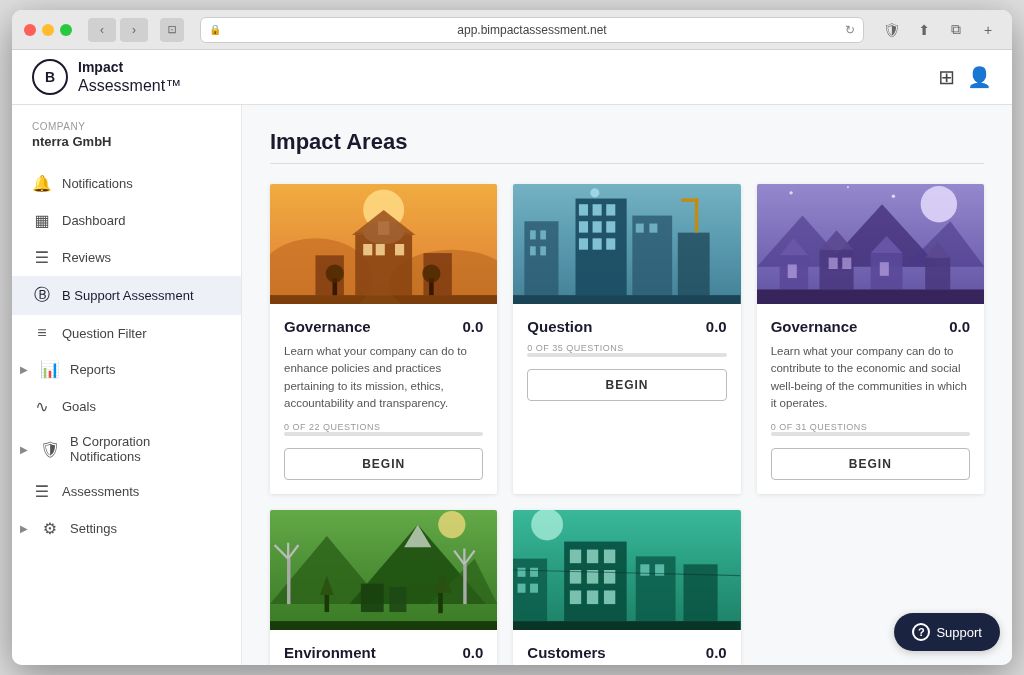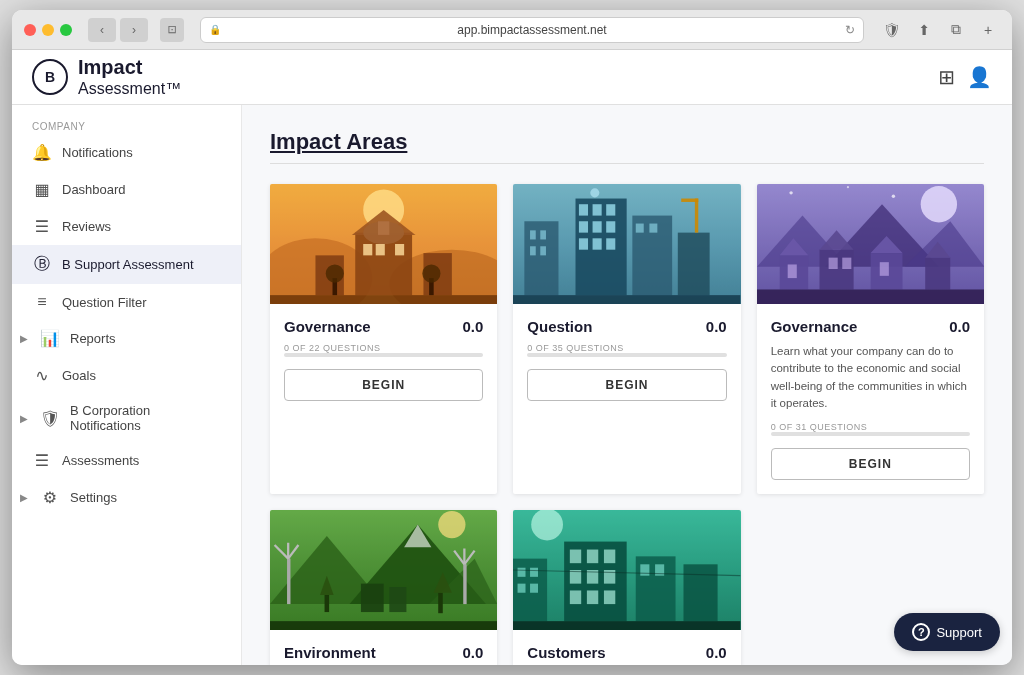--- a/index.html
+++ b/index.html
@@ -89,21 +89,21 @@
       justify-content: space-between;
     }
     .logo-area { display: flex; align-items: center; gap: 10px; }
     .logo-circle {
       width: 36px; height: 36px; border: 2px solid #1a1a2e;
       border-radius: 50%; display: flex; align-items: center;
       justify-content: center; font-weight: bold; font-size: 14px;
       color: #1a1a2e;
     }
     .logo-text { line-height: 1.2; }
-    .logo-text .line1 { font-weight: bold; font-size: 20px; color: #1a1a2e; }
+    .logo-text .line1 { font-weight: bold; font-size: 14px; color: #1a1a2e; }
     .logo-text .line2 { font-size: 16px; color: #1a1a2e; }
     .header-icons { display: flex; gap: 12px; align-items: center; }
     .header-icon { font-size: 20px; color: #444; cursor: pointer; }
     
     .main-layout { display: flex; flex: 1; overflow: hidden; }
     
     .sidebar {
       width: 230px;
       background: white;
       border-right: 1px solid #e8e8e8;
@@ -127,21 +127,21 @@
     .content-area {
       flex: 1;
       background: #f7f8fa;
       overflow-y: auto;
       padding: 24px 28px;
     }
     .page-title-row {
       display: flex; align-items: center; margin-bottom: 8px;
     }
     .page-title {
-      font-size: 22px; font-weight: 600; color: #1a1a2e; text-decoration: underline;
+      font-size: 22px; font-weight: 600; color: #1a1a2e;
     }
     .divider { height: 1px; background: #ddd; margin-bottom: 20px; }
     .cards-grid {
       display: grid;
       grid-template-columns: repeat(3, 1fr);
       gap: 16px;
     }
     .impact-card {
       background: white;
       border-radius: 2px;
@@ -237,20 +237,21 @@
       <div class="header-icons">
         <span class="header-icon">⊞</span>
         <span class="header-icon">👤</span>
       </div>
     </div>
 
     <div class="main-layout">
 
       <div class="sidebar">
         <div class="company-label">COMPANY</div>
+        <div class="company-name">nterra GmbH</div>
 
         <div class="nav-item">
           <span class="nav-icon">🔔</span>
           <span>Notifications</span>
         </div>
         <div class="nav-item">
           <span class="nav-icon">▦</span>
           <span>Dashboard</span>
         </div>
         <div class="nav-item">
@@ -328,20 +329,21 @@
                 <circle cx="57" cy="86" r="8" fill="#4a2800" opacity="0.8"></circle>
                 <rect x="140" y="90" width="4" height="15" fill="#3a1800"></rect>
                 <circle cx="142" cy="86" r="8" fill="#4a2800" opacity="0.8"></circle>
               </svg>
             </div>
             <div class="card-body">
               <div class="card-title-row">
                 <span class="card-title">Governance</span>
                 <span class="card-score">0.0</span>
               </div>
+              <p class="card-desc">Learn what your company can do to enhance policies and practices pertaining to its mission, ethics, accountability and transparency.</p>
               <div class="card-progress-label">0 OF 22 QUESTIONS</div>
               <div class="card-progress-bar">
                 <div class="card-progress-fill" style="width:0%; background:#bbb;"></div>
               </div>
               <button class="card-btn">BEGIN</button>
             </div>
           </div>
 
           <div class="impact-card">
             <div class="card-image workers-bg">

